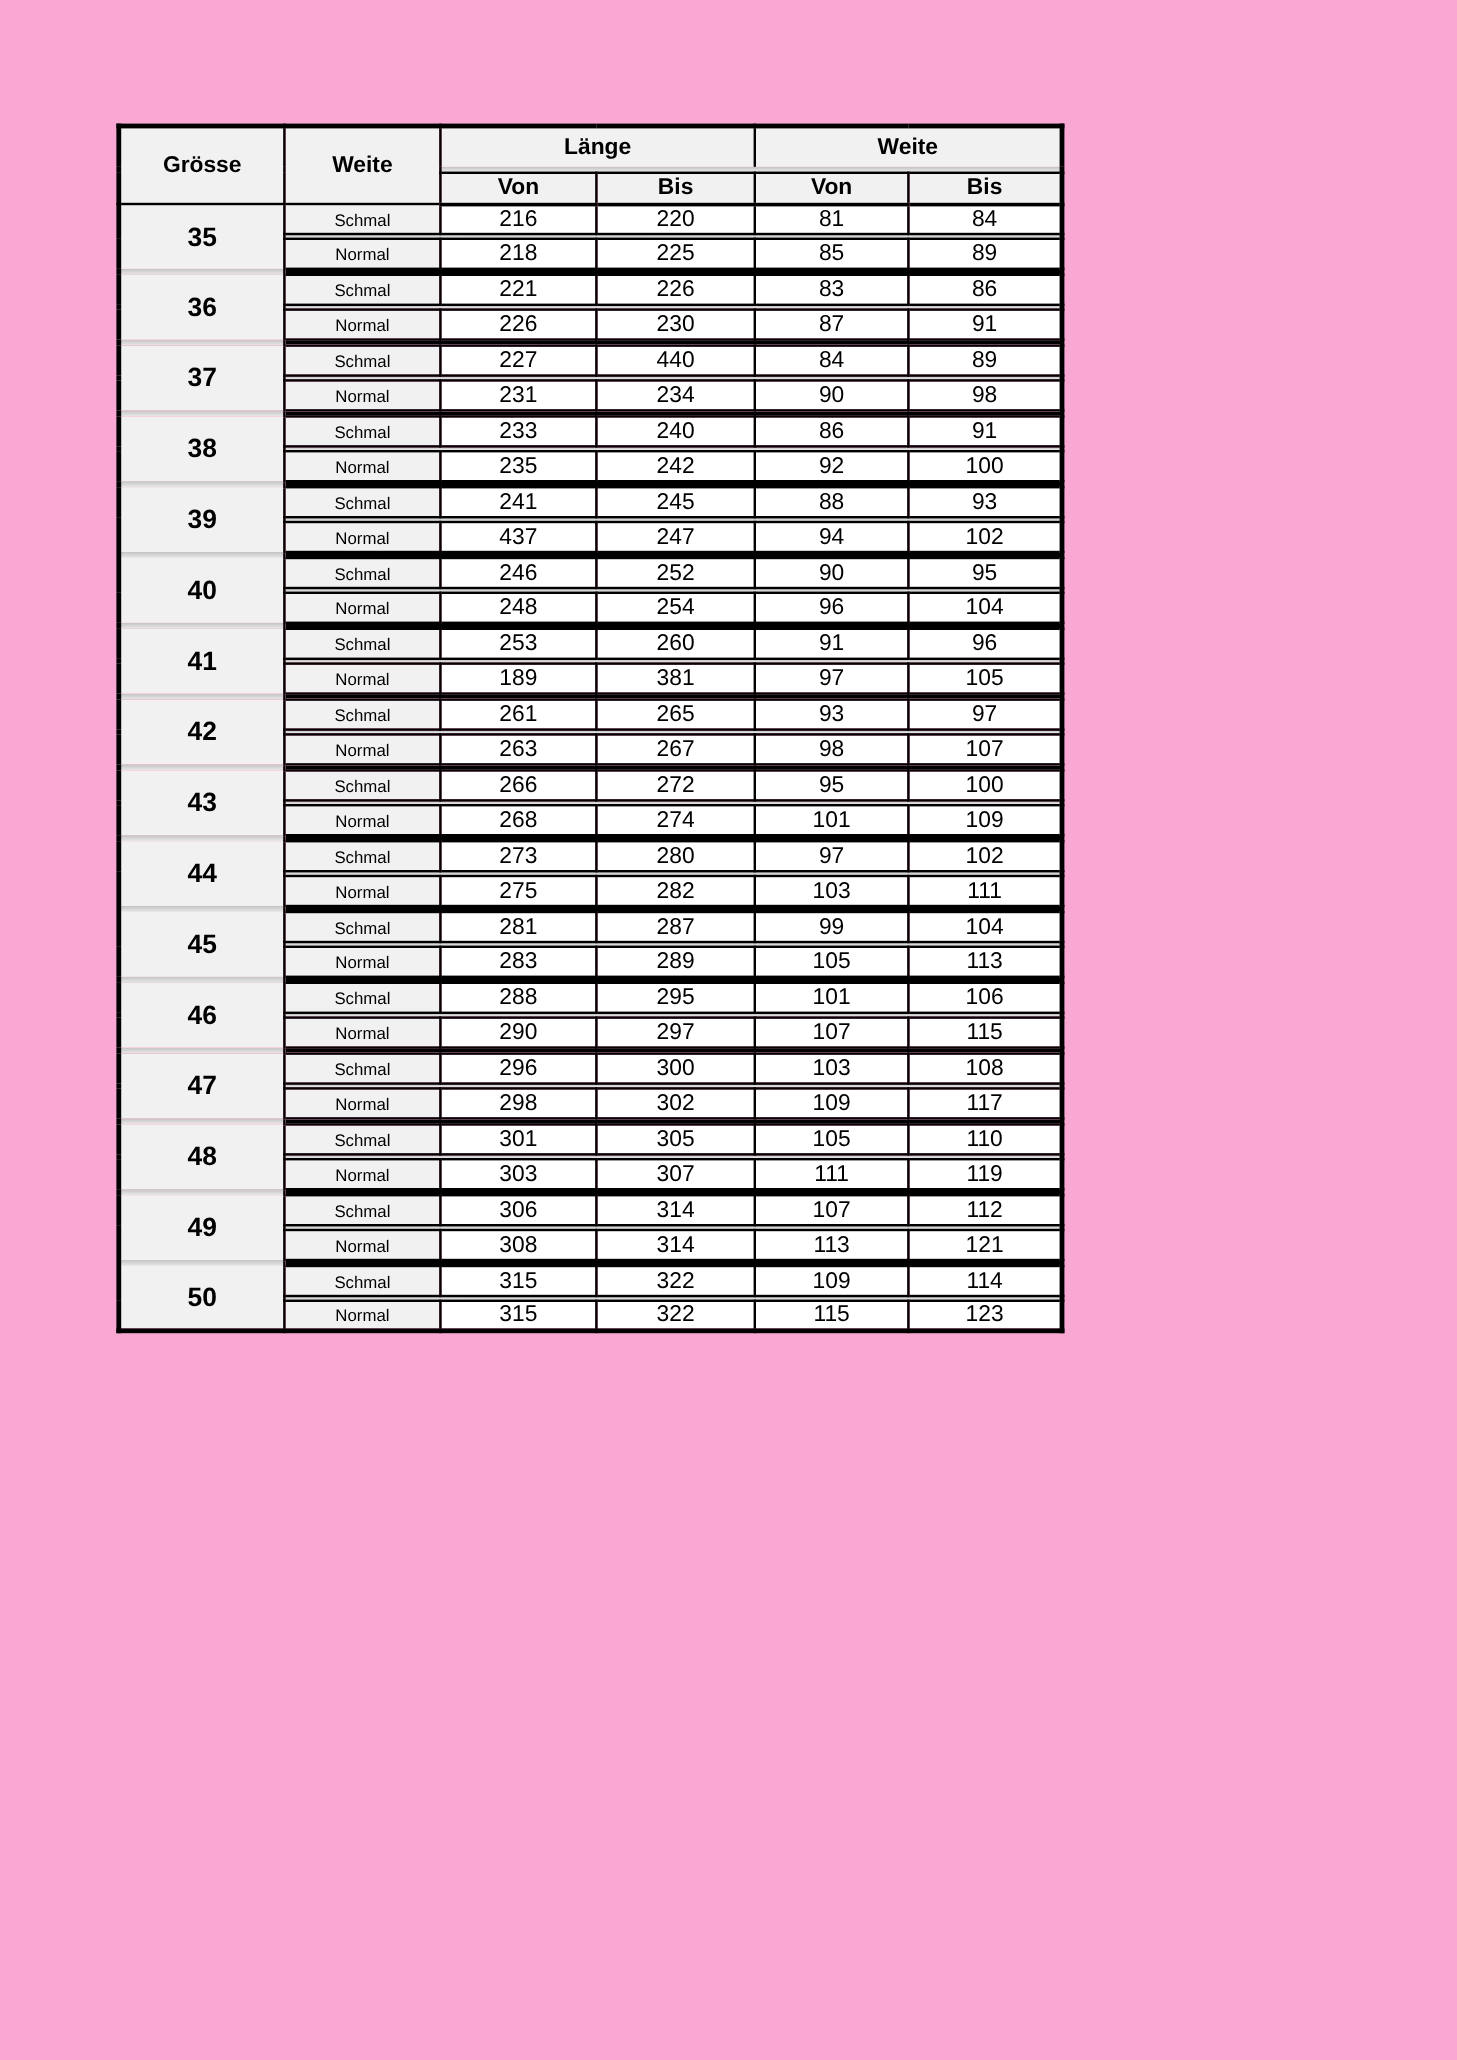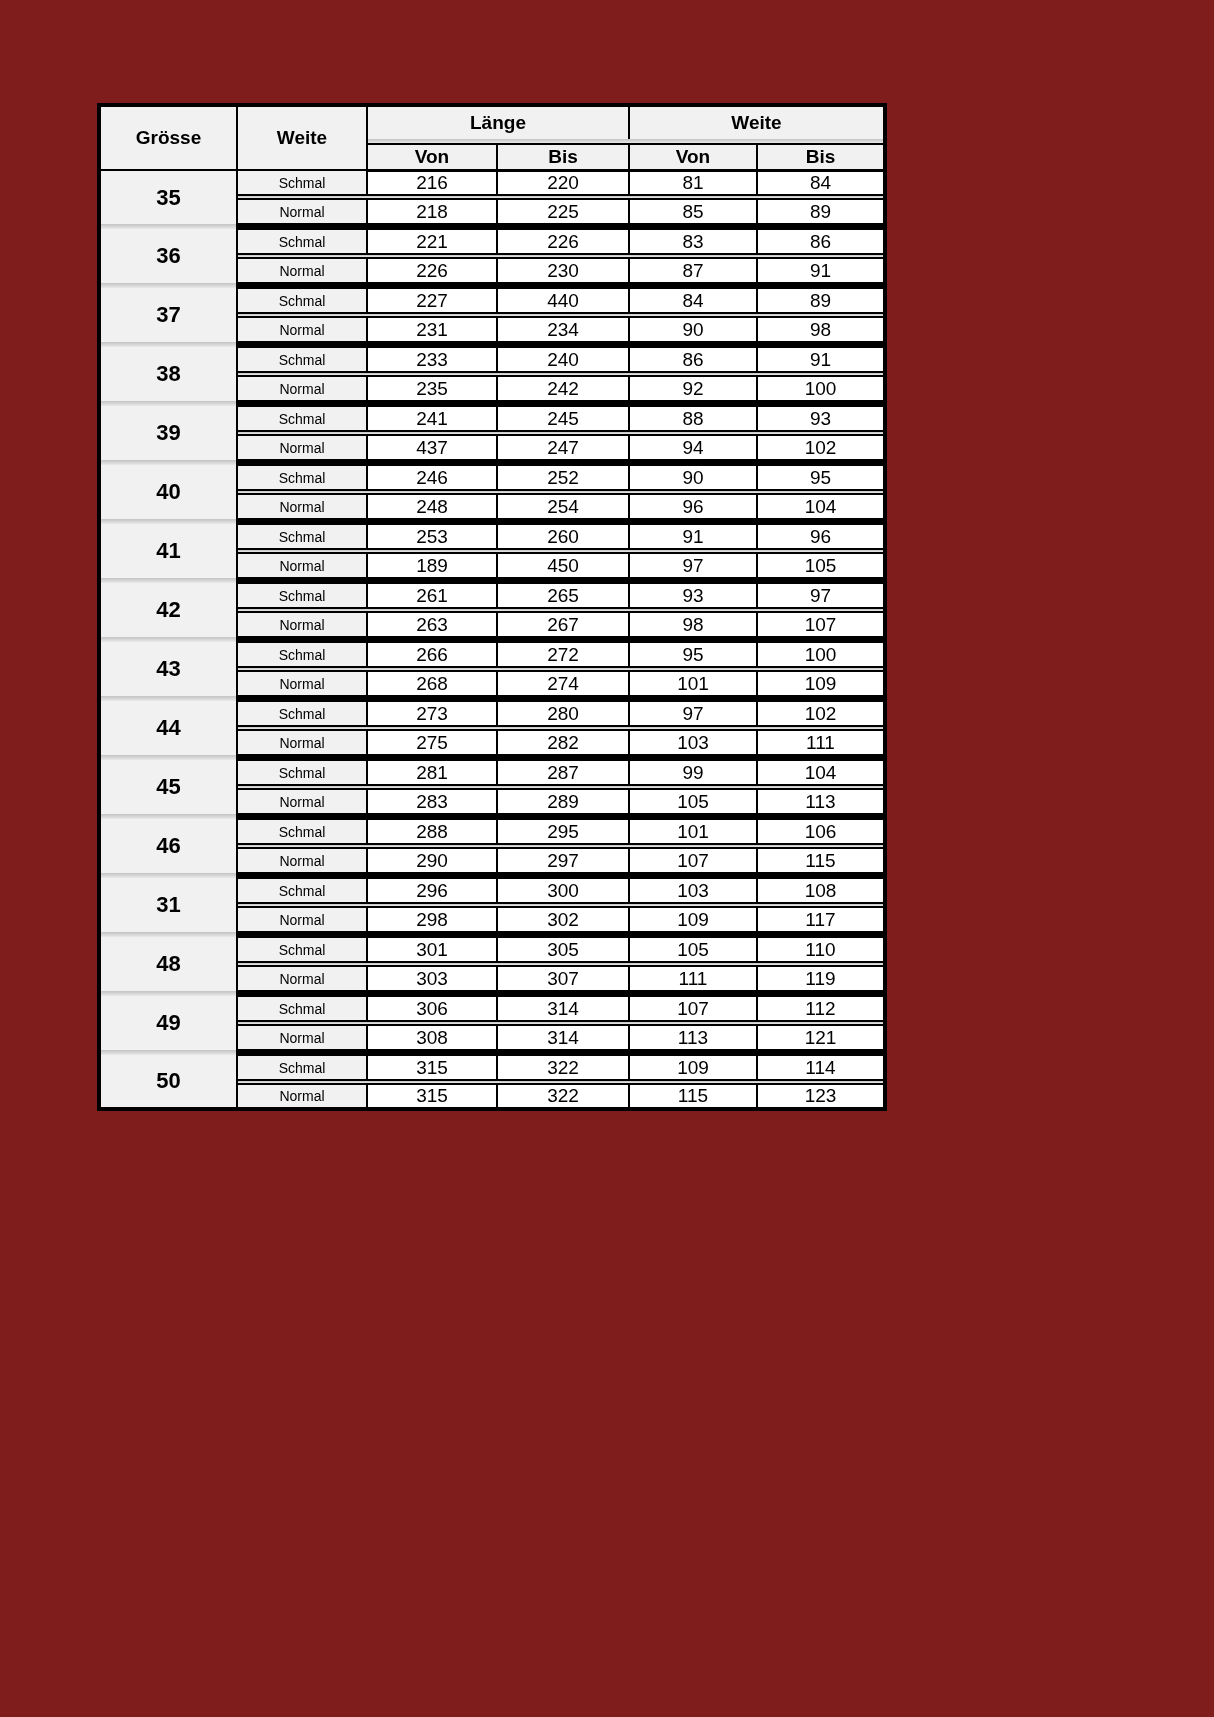--- a/index.html
+++ b/index.html
@@ -9,21 +9,21 @@
     --cell-bg: #ffffff;
   }
   * { box-sizing: border-box; }
   html, body { margin: 0; padding: 0; }
   body {
     width: 1214px; height: 1717px;
     background: #ffffff;
     font-family: "Liberation Sans", sans-serif;
     color: #000;
   }
-  .canvas { position: relative; width: 1214px; height: 1717px; background: #7f1d1d; overflow: hidden; }
+  .canvas { position: relative; width: 1214px; height: 1717px; background: #f9a8d4; overflow: hidden; }
 
   table.size-table {
     position: absolute; left: 97px; top: 103px;
     border-collapse: collapse;
     table-layout: fixed;
     border: 4px solid var(--border);
   }
   th, td { padding: 0; text-align: center; vertical-align: middle; overflow: hidden; }
 
   
@@ -236,21 +236,21 @@
           <td class="cell-num">260</td>
           <td class="cell-num">91</td>
           <td class="cell-num">96</td>
         </tr>
         <tr class="row-strip">
           <td class="strip" colspan="5"></td>
         </tr>
         <tr class="row-content">
           <td class="cell-wlabel">Normal</td>
           <td class="cell-num">189</td>
-          <td class="cell-num">450</td>
+          <td class="cell-num">381</td>
           <td class="cell-num">97</td>
           <td class="cell-num">105</td>
         </tr>
         <tr class="row-sep">
           <td class="sep-gray"></td>
           <td class="sep-black" colspan="5"></td>
         </tr>
         <tr class="row-content">
           <td class="cell-size" rowspan="3">42</td>
           <td class="cell-wlabel">Schmal</td>
@@ -355,21 +355,21 @@
           <td class="cell-num">290</td>
           <td class="cell-num">297</td>
           <td class="cell-num">107</td>
           <td class="cell-num">115</td>
         </tr>
         <tr class="row-sep">
           <td class="sep-gray"></td>
           <td class="sep-black" colspan="5"></td>
         </tr>
         <tr class="row-content">
-          <td class="cell-size" rowspan="3">31</td>
+          <td class="cell-size" rowspan="3">47</td>
           <td class="cell-wlabel">Schmal</td>
           <td class="cell-num">296</td>
           <td class="cell-num">300</td>
           <td class="cell-num">103</td>
           <td class="cell-num">108</td>
         </tr>
         <tr class="row-strip">
           <td class="strip" colspan="5"></td>
         </tr>
         <tr class="row-content">

